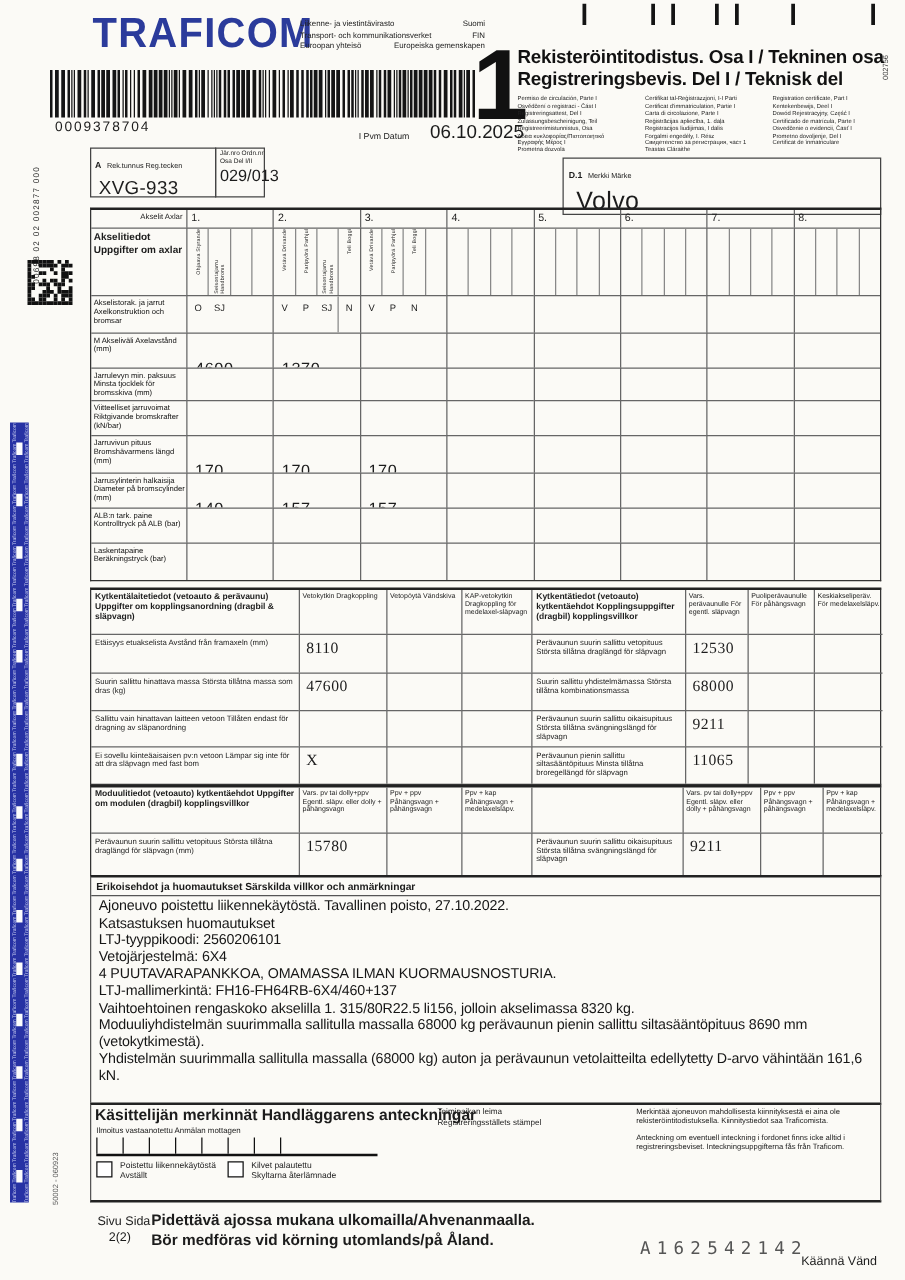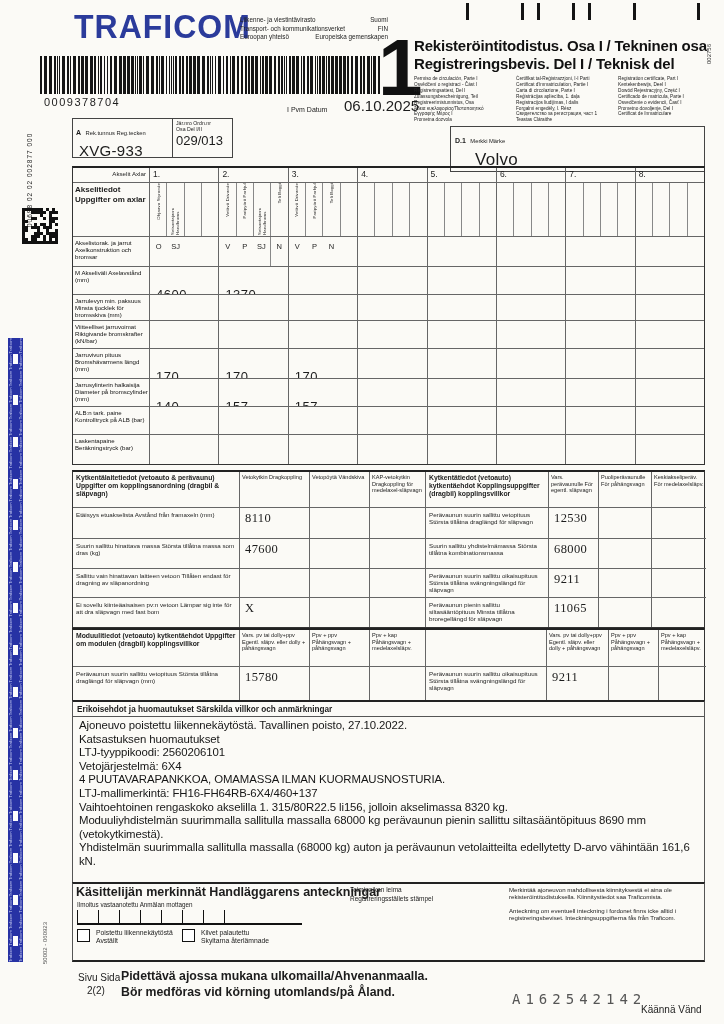--- a/index.html
+++ b/index.html
@@ -258,28 +258,28 @@
   </div>
   <div id="barcode" class="abs"><span style="width:2px;margin-right:2px"></span><span style="width:3px;margin-right:2px"></span><span style="width:3px;margin-right:2px"></span><span style="width:2px;margin-right:1px"></span><span style="width:1px;margin-right:1px"></span><span style="width:1px;margin-right:2px"></span><span style="width:3px;margin-right:2px"></span><span style="width:2px;margin-right:1px"></span><span style="width:1px;margin-right:2px"></span><span style="width:3px;margin-right:2px"></span><span style="width:2px;margin-right:1px"></span><span style="width:3px;margin-right:1px"></span><span style="width:3px;margin-right:2px"></span><span style="width:3px;margin-right:1px"></span><span style="width:2px;margin-right:2px"></span><span style="width:1px;margin-right:1px"></span><span style="width:2px;margin-right:2px"></span><span style="width:1px;margin-right:2px"></span><span style="width:1px;margin-right:2px"></span><span style="width:2px;margin-right:2px"></span><span style="width:3px;margin-right:2px"></span><span style="width:3px;margin-right:1px"></span><span style="width:3px;margin-right:1px"></span><span style="width:3px;margin-right:1px"></span><span style="width:3px;margin-right:1px"></span><span style="width:1px;margin-right:1px"></span><span style="width:1px;margin-right:1px"></span><span style="width:3px;margin-right:1px"></span><span style="width:1px;margin-right:2px"></span><span style="width:3px;margin-right:2px"></span><span style="width:3px;margin-right:2px"></span><span style="width:2px;margin-right:1px"></span><span style="width:1px;margin-right:1px"></span><span style="width:3px;margin-right:2px"></span><span style="width:1px;margin-right:2px"></span><span style="width:1px;margin-right:1px"></span><span style="width:1px;margin-right:1px"></span><span style="width:1px;margin-right:1px"></span><span style="width:2px;margin-right:2px"></span><span style="width:2px;margin-right:1px"></span><span style="width:2px;margin-right:2px"></span><span style="width:2px;margin-right:1px"></span><span style="width:3px;margin-right:1px"></span><span style="width:3px;margin-right:1px"></span><span style="width:3px;margin-right:2px"></span><span style="width:3px;margin-right:2px"></span><span style="width:2px;margin-right:1px"></span><span style="width:1px;margin-right:1px"></span><span style="width:1px;margin-right:2px"></span><span style="width:1px;margin-right:2px"></span><span style="width:3px;margin-right:2px"></span><span style="width:1px;margin-right:2px"></span><span style="width:2px;margin-right:2px"></span><span style="width:1px;margin-right:1px"></span><span style="width:3px;margin-right:2px"></span><span style="width:2px;margin-right:2px"></span><span style="width:2px;margin-right:2px"></span><span style="width:2px;margin-right:1px"></span><span style="width:2px;margin-right:1px"></span><span style="width:3px;margin-right:1px"></span><span style="width:3px;margin-right:2px"></span><span style="width:1px;margin-right:1px"></span><span style="width:2px;margin-right:1px"></span><span style="width:3px;margin-right:1px"></span><span style="width:3px;margin-right:2px"></span><span style="width:2px;margin-right:2px"></span><span style="width:2px;margin-right:1px"></span><span style="width:2px;margin-right:1px"></span><span style="width:1px;margin-right:1px"></span><span style="width:1px;margin-right:2px"></span><span style="width:2px;margin-right:1px"></span><span style="width:3px;margin-right:1px"></span><span style="width:3px;margin-right:2px"></span><span style="width:1px;margin-right:1px"></span><span style="width:2px;margin-right:2px"></span><span style="width:2px;margin-right:1px"></span><span style="width:3px;margin-right:2px"></span><span style="width:1px;margin-right:1px"></span><span style="width:1px;margin-right:1px"></span><span style="width:2px;margin-right:1px"></span><span style="width:3px;margin-right:1px"></span><span style="width:1px;margin-right:1px"></span><span style="width:2px;margin-right:1px"></span><span style="width:3px;margin-right:1px"></span><span style="width:3px;margin-right:1px"></span><span style="width:3px;margin-right:1px"></span><span style="width:3px;margin-right:1px"></span><span style="width:2px;margin-right:2px"></span><span style="width:2px;margin-right:2px"></span><span style="width:3px;margin-right:2px"></span><span style="width:2px;margin-right:1px"></span><span style="width:2px;margin-right:2px"></span><span style="width:3px;margin-right:1px"></span><span style="width:1px;margin-right:1px"></span><span style="width:3px;margin-right:2px"></span><span style="width:2px;margin-right:2px"></span></div>
   <div id="bcnum" class="abs">0009378704</div>
   <div id="dateline" class="abs">I Pvm Datum</div>
   <div id="dateval" class="abs">06.10.2025</div>
 
   <div class="abs fbox" style="left:72px;top:118px;width:101px;height:40px">
     <div style="padding:2px 0 0 3px"><span class="fcode">A</span> <span class="flab">Rek.tunnus Reg.tecken</span></div>
     <div class="fval">XVG-933</div>
   </div>
-  <div class="abs fbox" style="left:172px;top:118px;width:61px;height:40px">
+  <div class="abs fbox" style="left:172px;top:118px;width:40px;height:40px">
     <div class="flabsm" style="padding:2px 0 0 3px">Jär.nro Ordn.nr</div>
     <div class="flabsm" style="padding-left:3px">Osa Del I/II</div>
     <div style="font-size:13px;margin:0 0 0 3px">029/013</div>
   </div>
   <div class="abs fbox" style="left:450px;top:126px;width:255px;height:46px">
     <div style="padding:2px 0 0 4px"><span class="fcode">D.1</span> <span class="flab">Merkki Märke</span></div>
-    <div class="fval" style="margin-left:24px;font-size:17px">Volvo</div>
+    <div class="fval" style="margin-left:10px;font-size:20px">Volvo</div>
   </div>
 
   <div id="axleT" class="abs grid">
 
     <div class="ac c0 r0 acorner">Akselit Axlar</div>
     <div class="ac r0 anum">1.</div>
     <div class="ac r0 anum">2.</div>
     <div class="ac r0 anum">3.</div>
     <div class="ac r0 anum">4.</div>
     <div class="ac r0 anum">5.</div>

